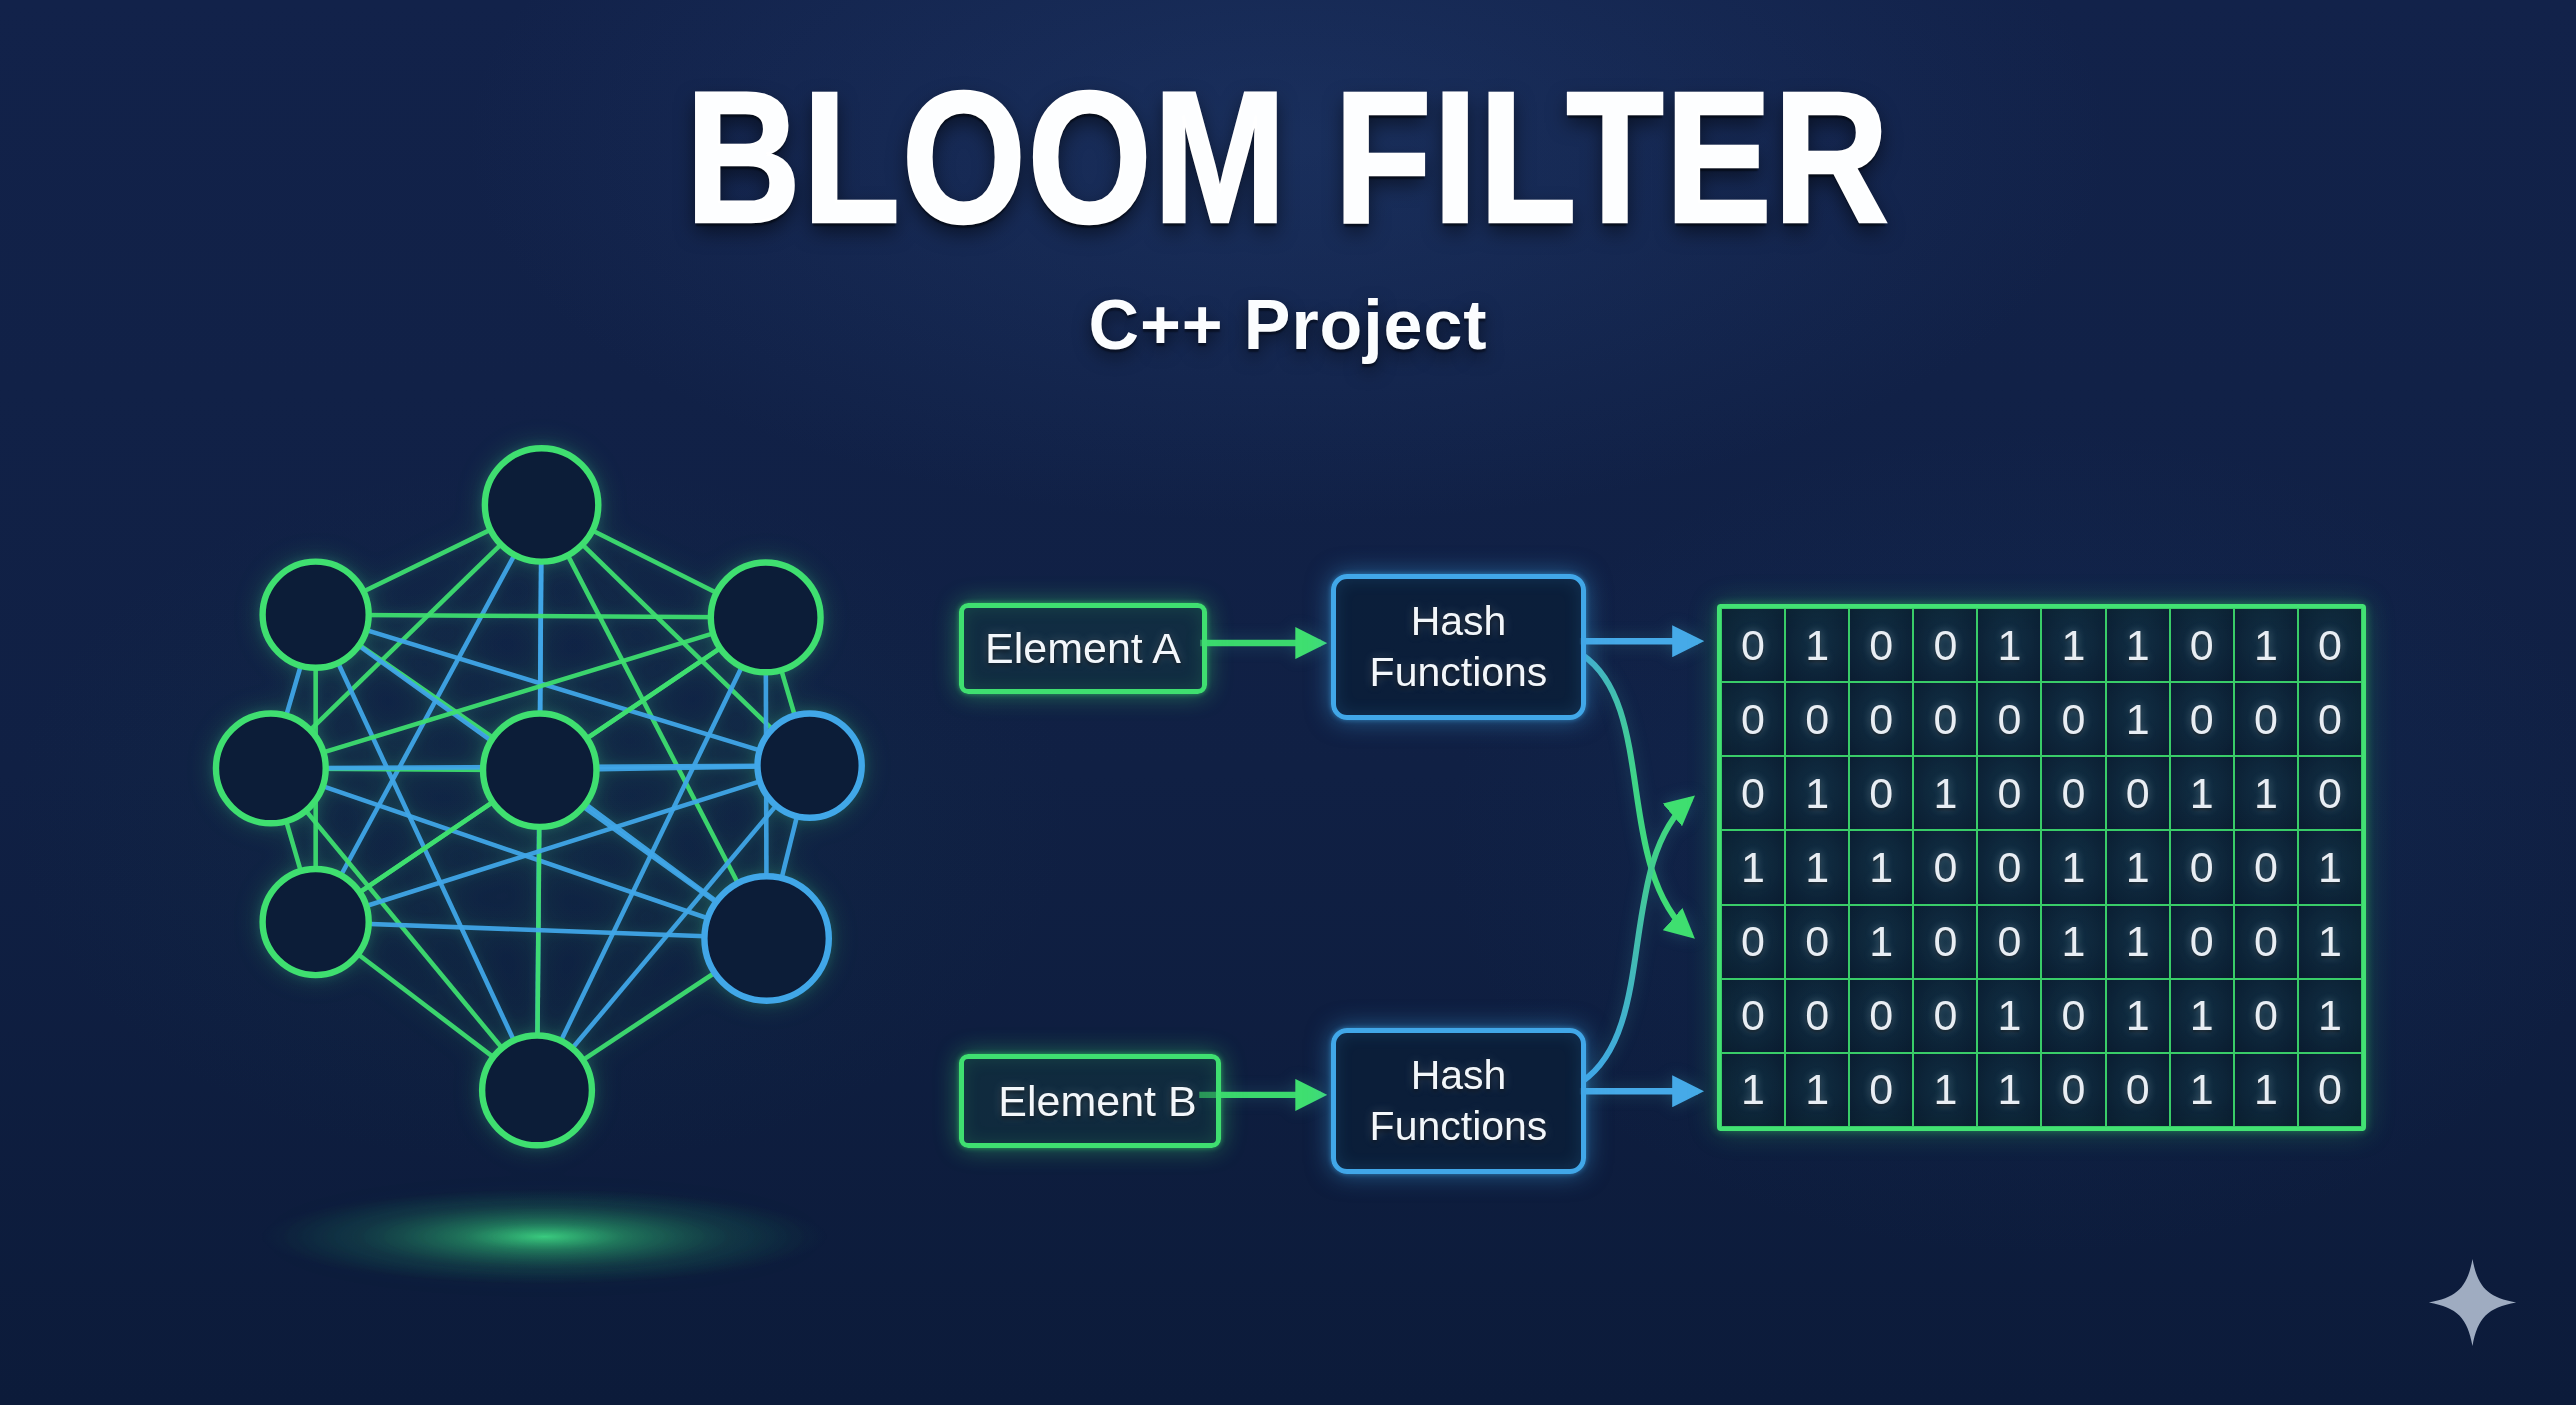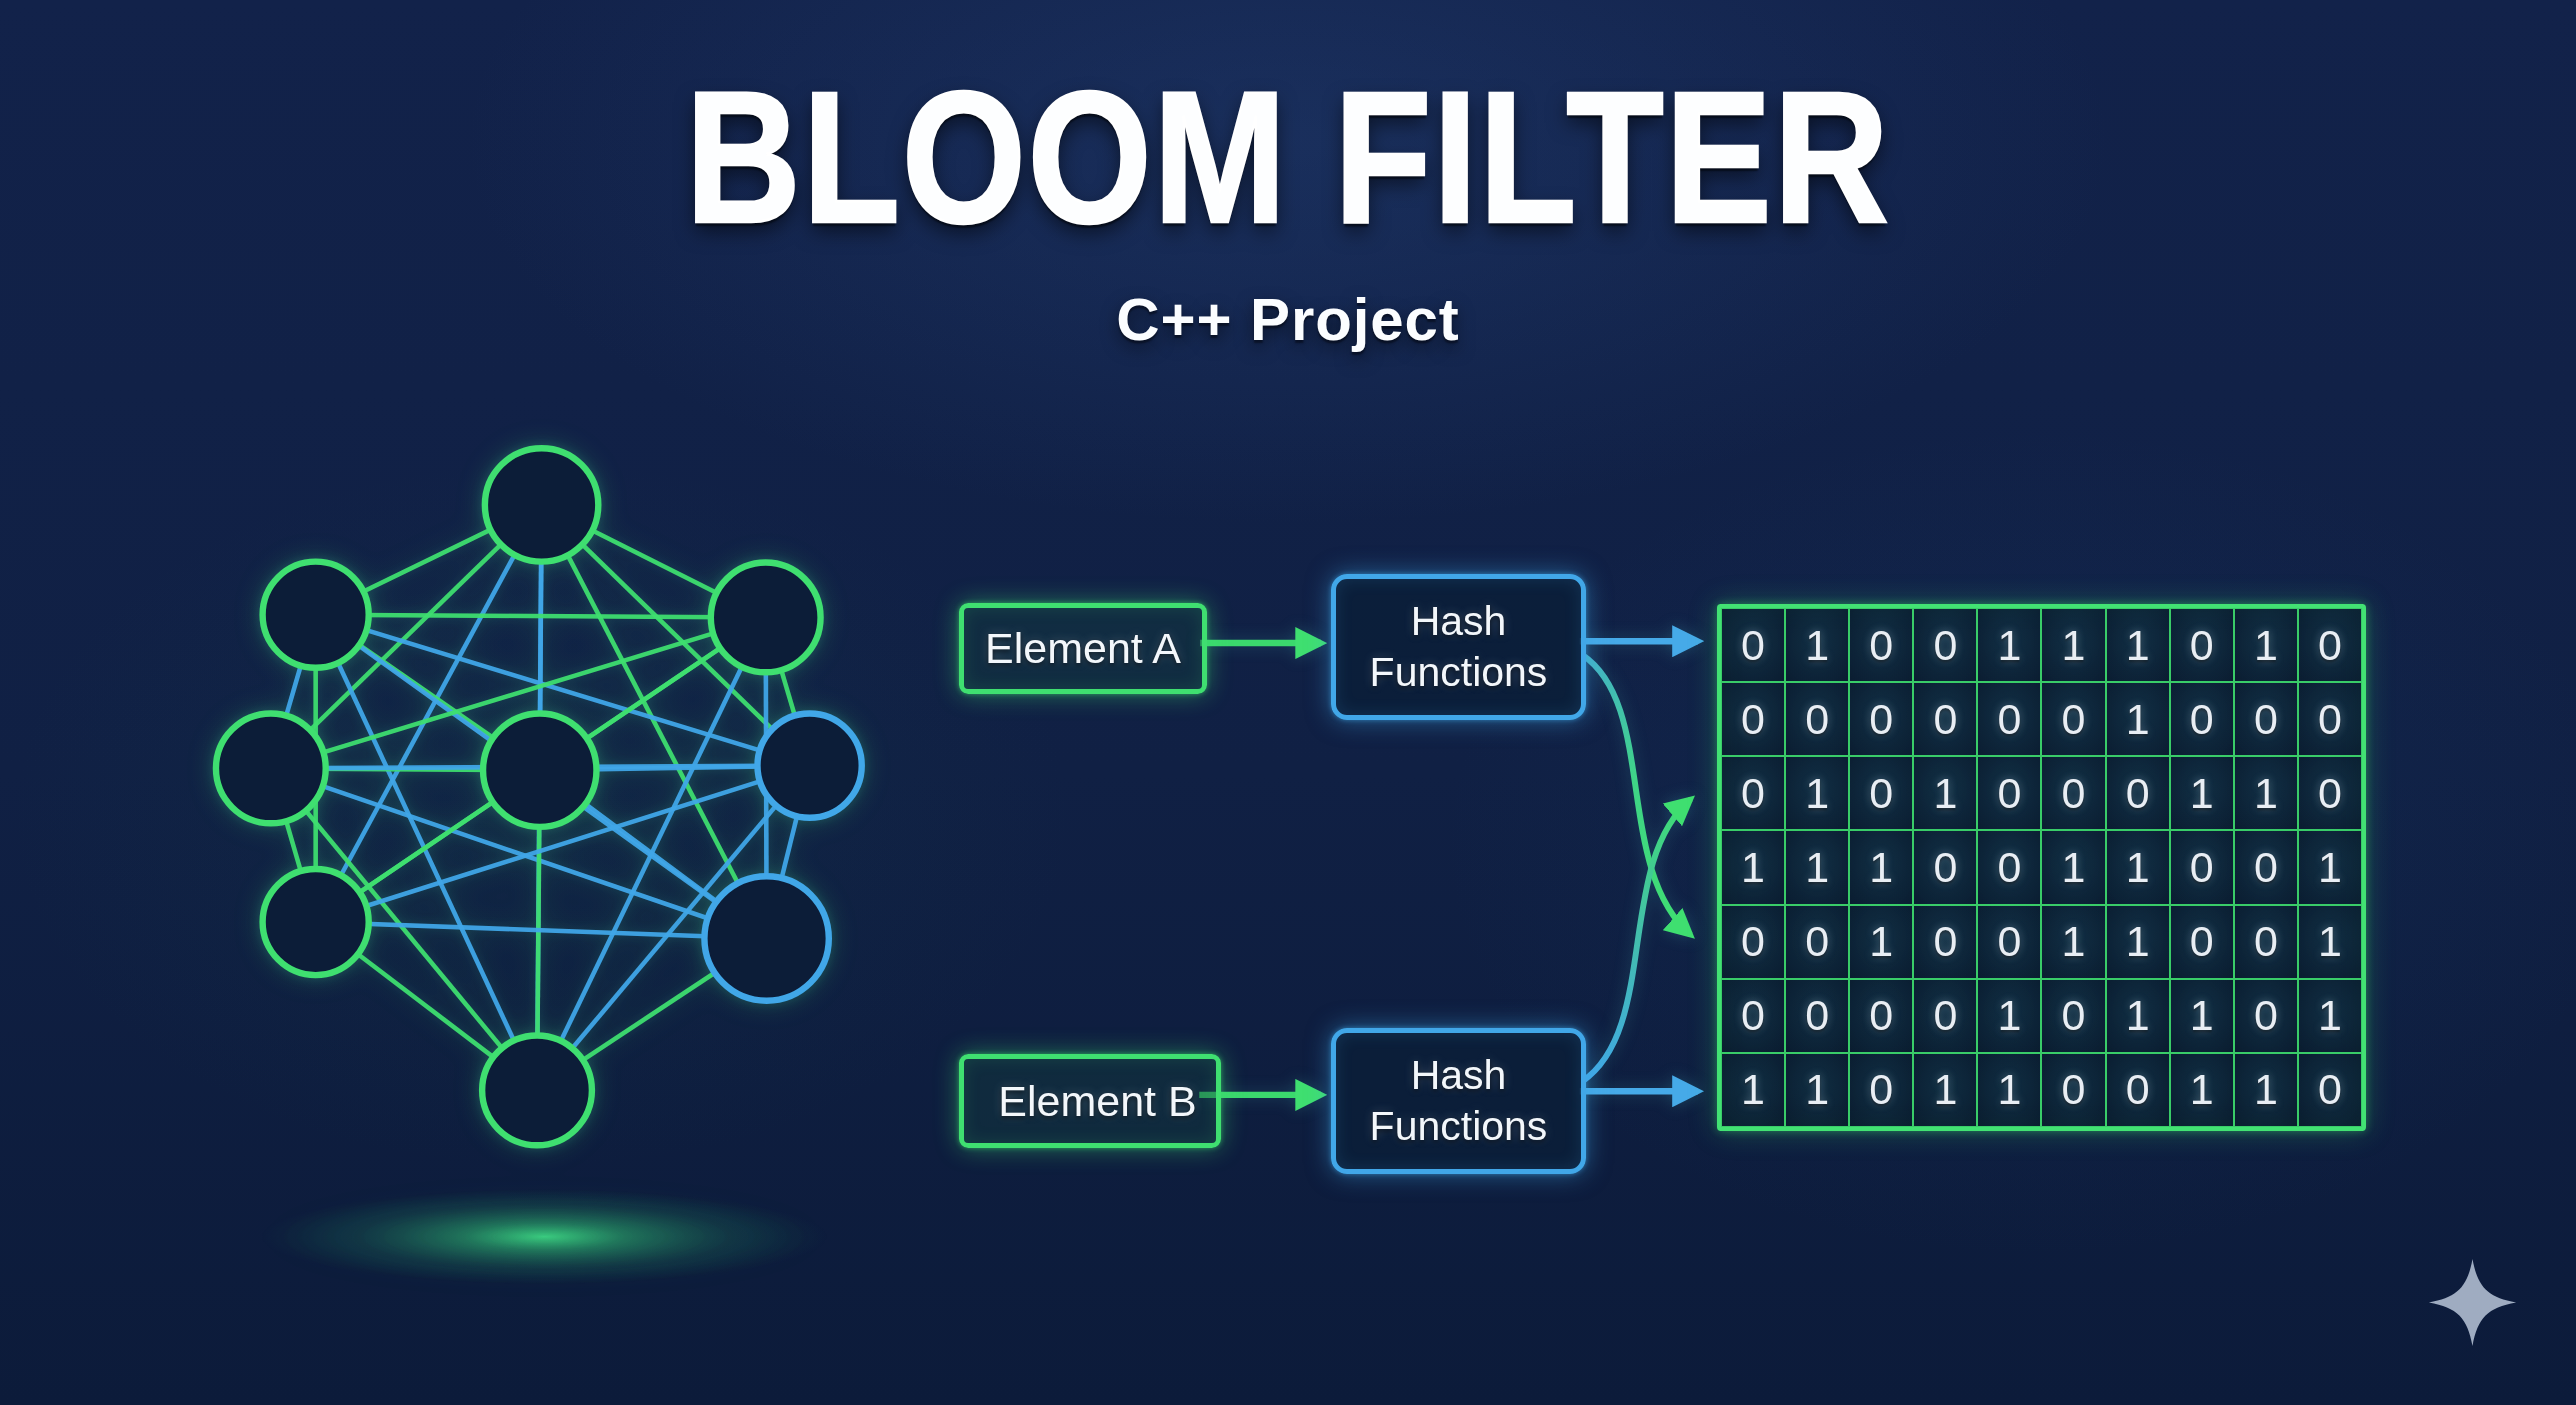--- a/index.html
+++ b/index.html
@@ -15,21 +15,21 @@
   
   .title{
     position:absolute;left:0;top:59px;width:100%;text-align:center;
     font-size:188px;font-weight:700;line-height:1.05;color:#fdfeff;
     letter-spacing:1.8px;transform:scaleX(0.85);transform-origin:50% 50%;
     -webkit-text-stroke:2.7px #ffffff;
     text-shadow:0 9.1px 22px rgba(0,0,0,0.55), 0 3.7px 1.8px rgba(8,16,34,0.8);
   }
   .subtitle{
     position:absolute;left:0;top:285px;width:100%;text-align:center;
-    font-size:60px;font-weight:700;color:#fbfdff;letter-spacing:0.9px;
+    font-size:70px;font-weight:700;color:#fbfdff;letter-spacing:0.9px;
     text-shadow:0 7.3px 16.5px rgba(0,0,0,0.5), 0 2.7px 1.8px rgba(8,16,34,0.7);
   }
   
   svg.layer{position:absolute;left:0;top:0;width:2576px;height:1405px;}
   #graph-svg{filter:drop-shadow(0 0 12.8px rgba(62,223,112,0.20)) drop-shadow(0 0 4.6px rgba(70,200,170,0.18));}
   #connector-svg{filter:drop-shadow(0 0 7.3px rgba(70,190,190,0.25));}
   
   .fbox{
     position:absolute;display:flex;align-items:center;justify-content:center;
     text-align:center;color:#f3f7fb;border-radius:9.1px;

